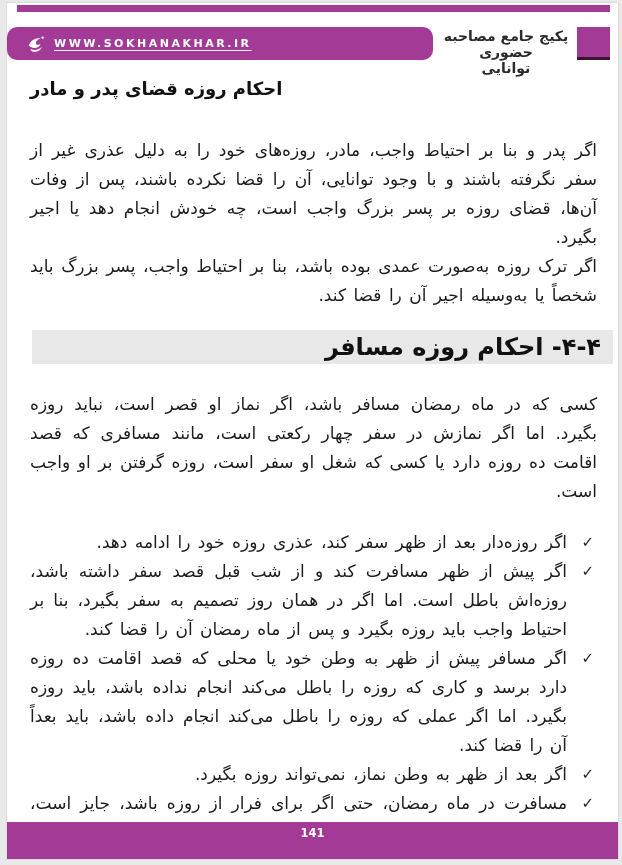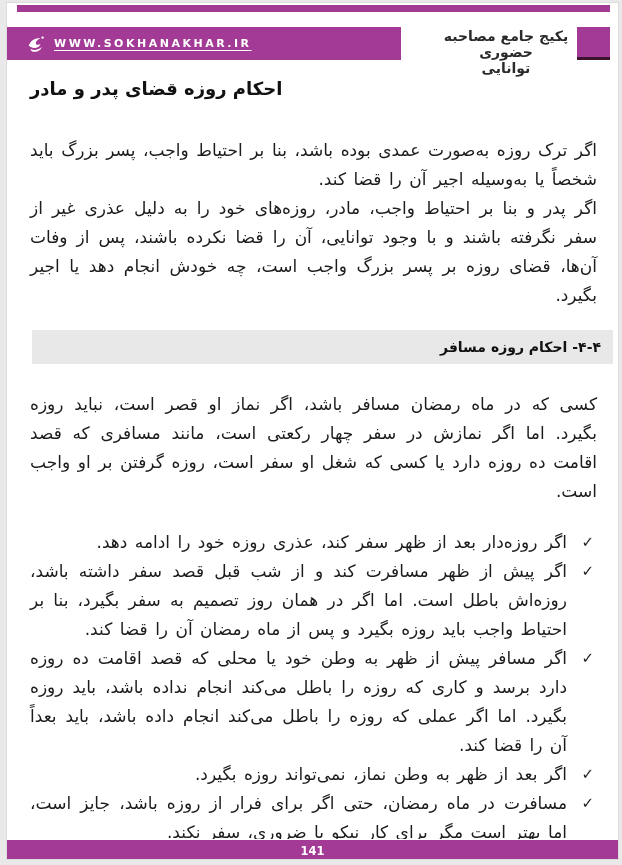--- a/index.html
+++ b/index.html
@@ -22,24 +22,24 @@
     position:absolute;left:10px;top:2px;
     width:593px;height:7px;
     background:var(--accent);
   }
   .header{
     position:absolute;left:0;top:24px;
     width:100%;height:33px;
   }
   .header-left{
     position:absolute;left:0;top:0;
-    width:394px;height:33px;
+    width:426px;height:33px;
     background:var(--accent);
     display:flex;align-items:center;
-    padding-left:18px;box-sizing:border-box;
+    padding-left:18px;box-sizing:border-box;border-radius:10px;
   }
   .logo{display:inline-flex;margin-right:7px;}
   .url{
     color:#ffffff;
     font-size:11px;font-weight:bold;
     letter-spacing:2.5px;
     text-decoration:underline;
     text-underline-offset:3px;
     cursor:pointer;
   }
@@ -75,21 +75,21 @@
     margin:0;
     font-size:17px;line-height:29px;
     text-align:justify;
     word-spacing:2px;
   }
   .section-band{
     margin:20px -16px 26px 2px;
     background:var(--band);
     height:34px;line-height:34px;
     padding-left:10px;padding-right:12px;
-    font-size:14px;font-weight:bold;color:#111;
+    font-size:24px;font-weight:bold;color:#111;
     text-align:right;
   }
   ul.checklist{
     list-style:none;
     margin:22px 0 0 0;padding:0;
   }
   ul.checklist li{
     position:relative;
     padding-right:30px;
     font-size:17px;line-height:29px;
@@ -97,21 +97,21 @@
     word-spacing:2px;
   }
   ul.checklist .check{
     position:absolute;right:3px;top:0;
     font-size:15px;line-height:29px;
     color:#1c1c1c;
   }
   
   .footer{
     position:absolute;left:0;bottom:0;
-    width:100%;height:19px;
+    width:100%;height:37px;
     background:var(--accent);
     text-align:center;
   }
   .footer span{
     color:#ffffff;font-size:11.5px;font-weight:bold;
     line-height:19px;
   }
   :root{
     --accent:#a23a96;
     --band:#e8e8e8;
@@ -141,22 +141,22 @@
       <div>پکیج جامع مصاحبه حضوری</div>
       <div>توانایی</div>
     </div>
     <div class="header-right-block"></div>
   </div>
 
   <div class="content">
 
     <h1 class="doc-heading">احکام روزه قضای پدر و مادر</h1>
 
+    <p class="body-par">اگر پدر و بنا بر احتیاط واجب، مادر، روزه‌های خود را به دلیل عذری غیر از سفر نگرفته باشند و با وجود توانایی، آن را قضا نکرده باشند، پس از وفات آن‌ها، قضای روزه بر پسر بزرگ واجب است، چه خودش انجام دهد یا اجیر بگیرد.</p>
     <p class="body-par">اگر ترک روزه به‌صورت عمدی بوده باشد، بنا بر احتیاط واجب، پسر بزرگ باید شخصاً یا به‌وسیله اجیر آن را قضا کند.</p>
-    <p class="body-par">اگر پدر و بنا بر احتیاط واجب، مادر، روزه‌های خود را به دلیل عذری غیر از سفر نگرفته باشند و با وجود توانایی، آن را قضا نکرده باشند، پس از وفات آن‌ها، قضای روزه بر پسر بزرگ واجب است، چه خودش انجام دهد یا اجیر بگیرد.</p>
 
     <div class="section-band">
       <span>۴-۴- احکام روزه مسافر</span>
     </div>
 
     <p class="body-par">کسی که در ماه رمضان مسافر باشد، اگر نماز او قصر است، نباید روزه بگیرد. اما اگر نمازش در سفر چهار رکعتی است، مانند مسافری که قصد اقامت ده روزه دارد یا کسی که شغل او سفر است، روزه گرفتن بر او واجب است.</p>
 
     <ul class="checklist">
       <li>
         <span class="check">✓</span>

